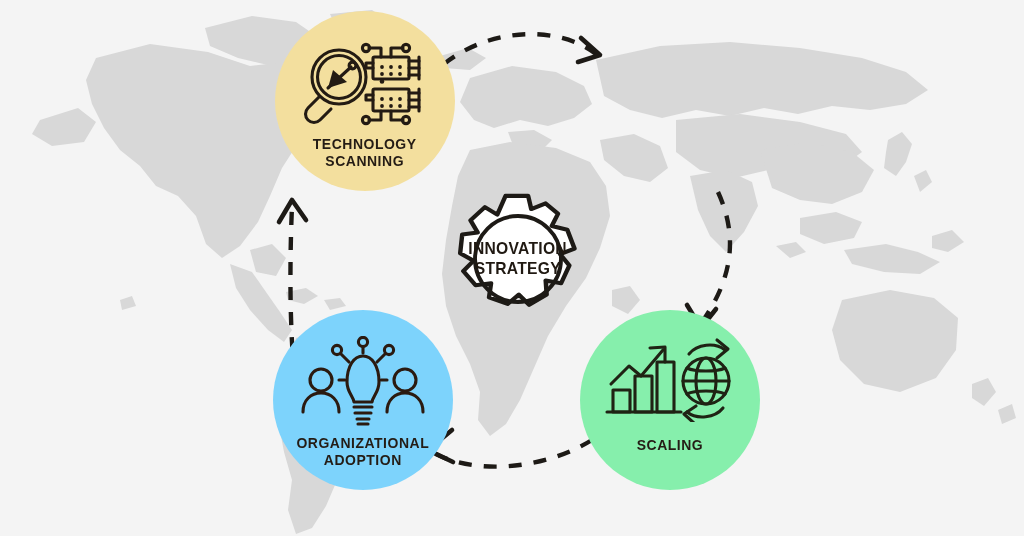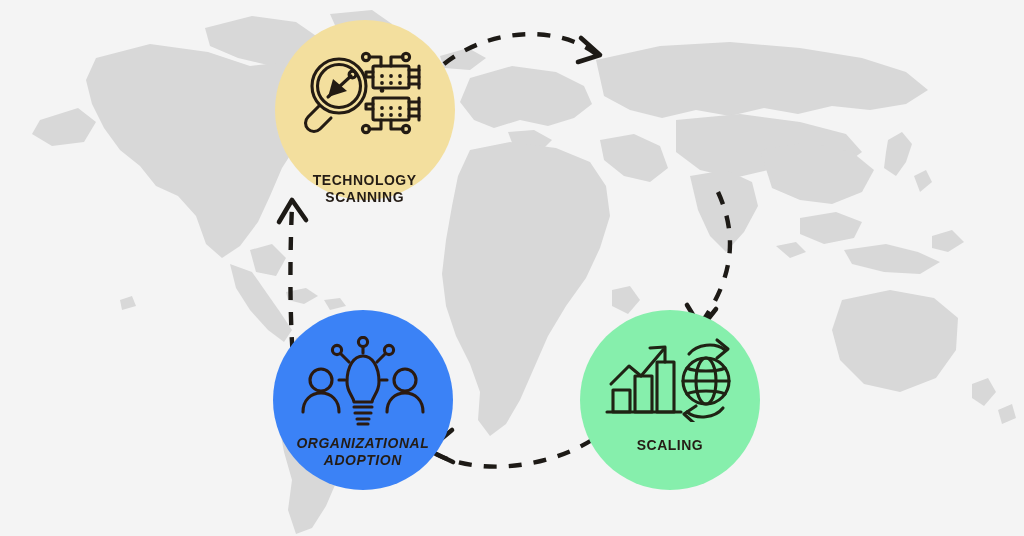--- a/index.html
+++ b/index.html
@@ -42,21 +42,21 @@
     color:#241c15;
     letter-spacing:0.6px;
     line-height:1.12;
     font-size:15.5px;
     transform:scaleX(0.9);
     text-transform:uppercase;
     white-space:pre-line;
   }
 
   
-  #node-technology-scanning { left:275px; top:20px;  width:180px; height:180px; background:#f3df9e;gap:27px; }
+  #node-technology-scanning { left:275px; top:11px;  width:180px; height:180px; background:#f3df9e; }
   #node-pilot-testing       { left:580px; top:20px;  width:180px; height:180px; background:#a9ced3; }
   #node-scaling             { left:580px; top:310px; width:180px; height:180px; background:#b8cf97; }
   #node-organizational-adoption { left:273px; top:310px; width:180px; height:180px; background:#f2a271; }
 
   #node-technology-scanning .node-icon { padding-top:26px; }
   #node-technology-scanning .node-label { margin-top:6px; }
   #node-pilot-testing .node-icon { padding-top:26px; }
   #node-pilot-testing .node-label { margin-top:10px; }
   #node-scaling .node-icon { padding-top:26px; }
   #node-scaling .node-label { margin-top:14px; }
@@ -251,21 +251,21 @@
 
         <path d="M84 18 C92 8 110 6 120 14"></path>
         <path d="M112 4 L123 13 L112 22"></path>
         <path d="M118 72 C110 82 92 84 82 76"></path>
         <path d="M90 88 L79 78 L91 70"></path>
       </svg>
     </div>
     <div class="node-label">SCALING</div>
   </div>
 
-  <div class="node" id="node-organizational-adoption" style="background: #3b82f6; font-style: italic;">
+  <div class="node" id="node-organizational-adoption" style="background: #7dd3fc;">
     <div class="node-icon">
       <svg width="132" height="92" viewBox="0 0 132 92" fill="none" stroke="#2b1a10" stroke-width="3.1" stroke-linecap="round" stroke-linejoin="round">
 
         <path d="M50 46 C50 30 57 20 66 20 C75 20 82 30 82 46 C82 56 76 60 75 66 L57 66 C56 60 50 56 50 46 Z"></path>
         <path d="M57 71 L75 71 M58 77 L74 77 M60 83 L72 83"></path>
         <path d="M61 88 L71 88"></path>
 
         <circle cx="66" cy="6" r="4.6"></circle>
         <path d="M66 11 L66 17"></path>
         <circle cx="40" cy="14" r="4.6"></circle>
@@ -279,14 +279,27 @@
         <path d="M6 76 C6 64 14 57 24 57 C34 57 42 64 42 76"></path>
 
         <circle cx="108" cy="44" r="11"></circle>
         <path d="M90 76 C90 64 98 57 108 57 C118 57 126 64 126 76"></path>
       </svg>
     </div>
     <div class="node-label">ORGANIZATIONAL
 ADOPTION</div>
   </div>
 
+  <div id="hub">
+    <svg width="188" height="158" viewBox="0 0 188 158" aria-hidden="true">
+      <path d="M83 2 L105 2 L108 16 L122 10 L134 21 L128 34 L143 38 L150 58
+               L136 64 L145 76 L137 95 L122 92 L123 107 L106 118 L96 107
+               L85 117 L67 110 L69 95 L54 97 L42 82 L52 71 L39 63 L41 43
+               L56 41 L49 28 L63 14 L75 22 Z" fill="#ffffff" stroke="#1d1a16" stroke-width="4.3" stroke-linejoin="round" stroke-linecap="round" transform="translate(-4,14) scale(1.03,0.94)"></path>
+      <circle cx="94" cy="79" r="43" fill="none" stroke="#1d1a16" stroke-width="3.9"></circle>
+    </svg>
+    <div id="hub-text">
+      <span>INNOVATION</span>
+      <span>STRATEGY</span>
+    </div>
+  </div>
 
 </div>
 
 </body></html>

